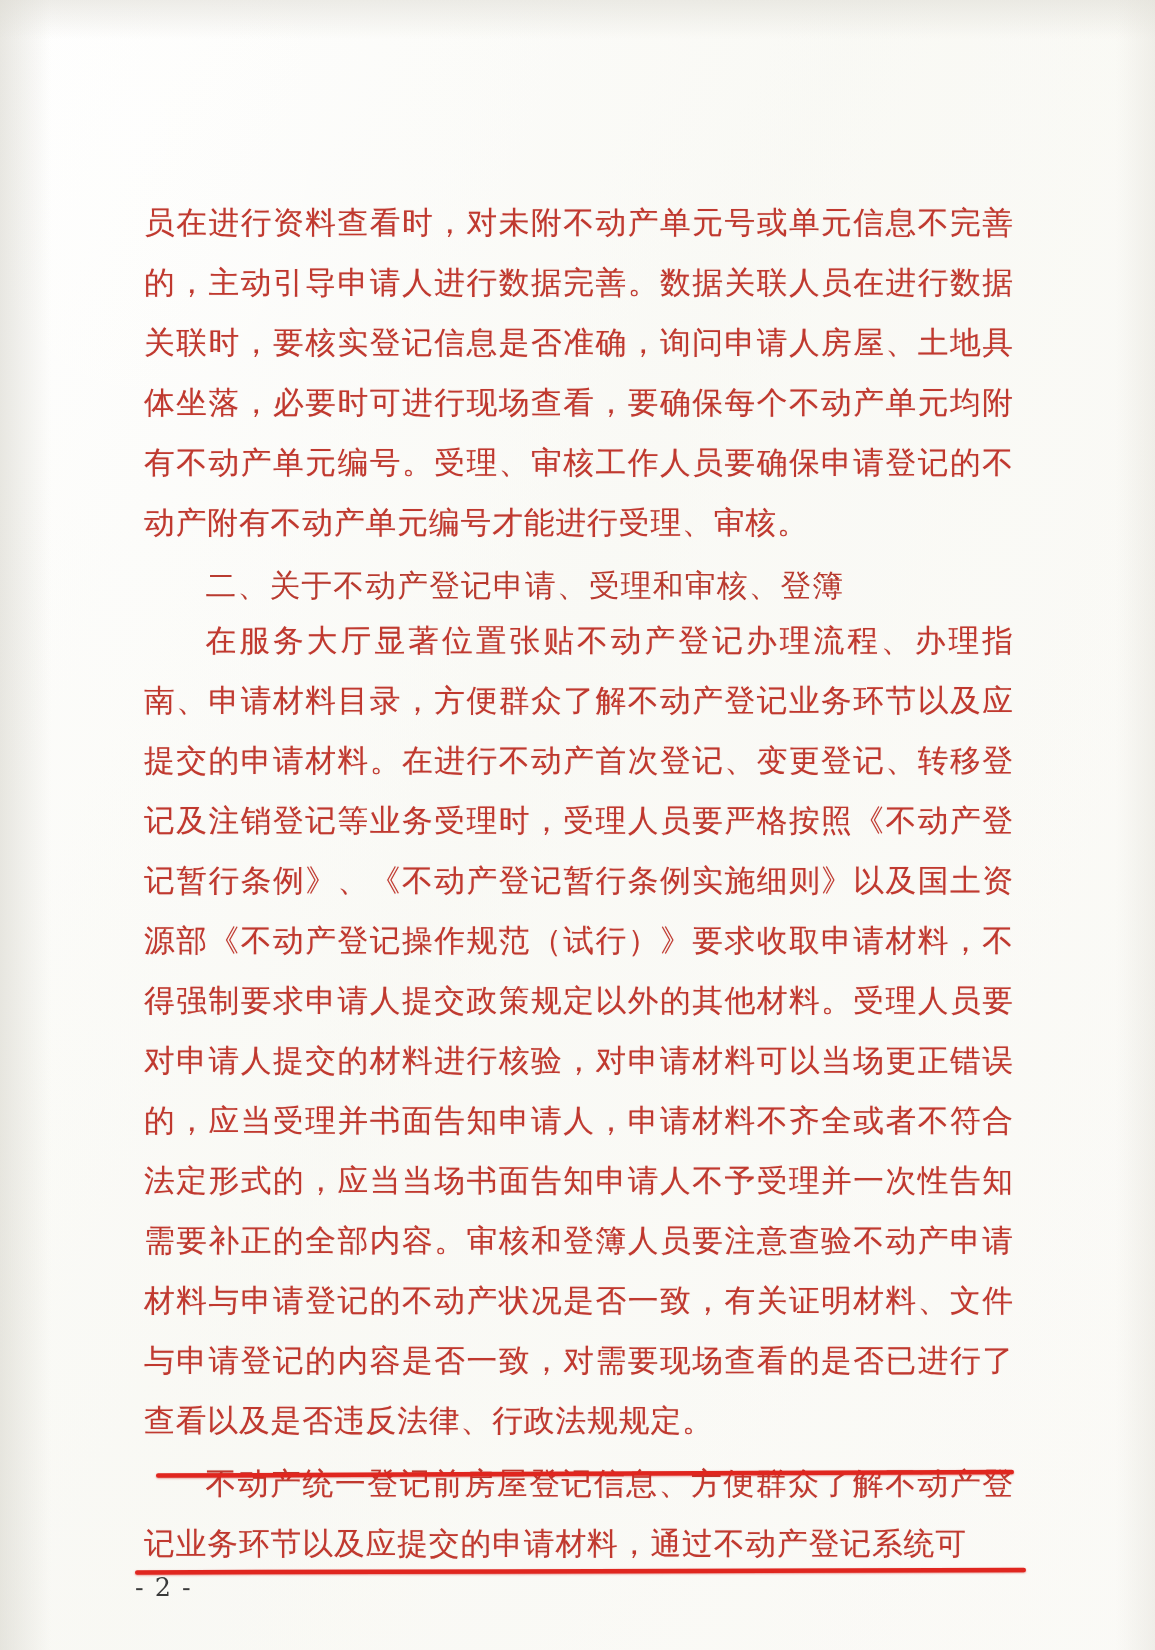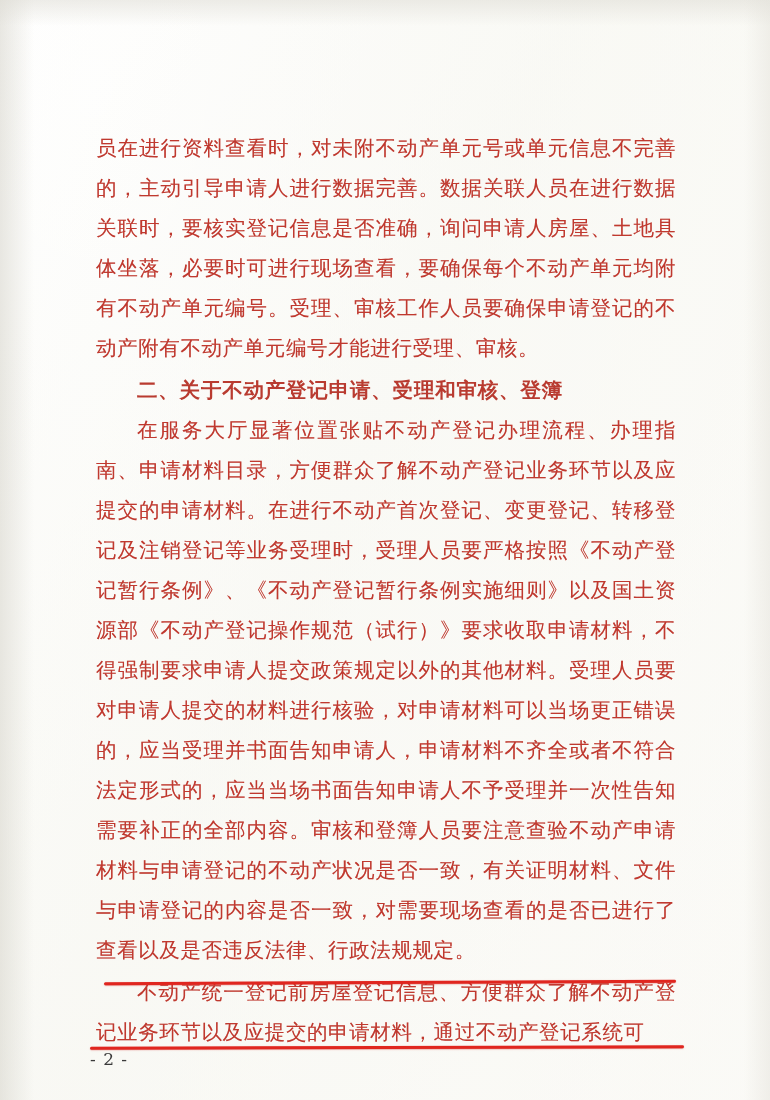--- a/index.html
+++ b/index.html
@@ -66,27 +66,28 @@
     letter-spacing: 0.6px;
     text-align: justify;
     text-justify: inter-ideograph;
     margin: 0;
     font-family: "DejaVu Serif", serif;
     text-shadow: 0 0 0.6px rgba(180,50,40,0.35);
   }
 
   .para.indent {
     text-indent: 2em;
+    font-family: Liberation Mono, monospace;
   }
 
   .heading {
     font-size: 20.5px;
     line-height: 40px;
     color: #b93b30;
-    font-weight: bold;
+    font-weight: normal;
     letter-spacing: 0.8px;
     margin: 0;
     text-indent: 2em;
     font-family: "DejaVu Sans", sans-serif;
   }
 
   .block-gap { height: 2px; }
 
   
   .mark-line {

